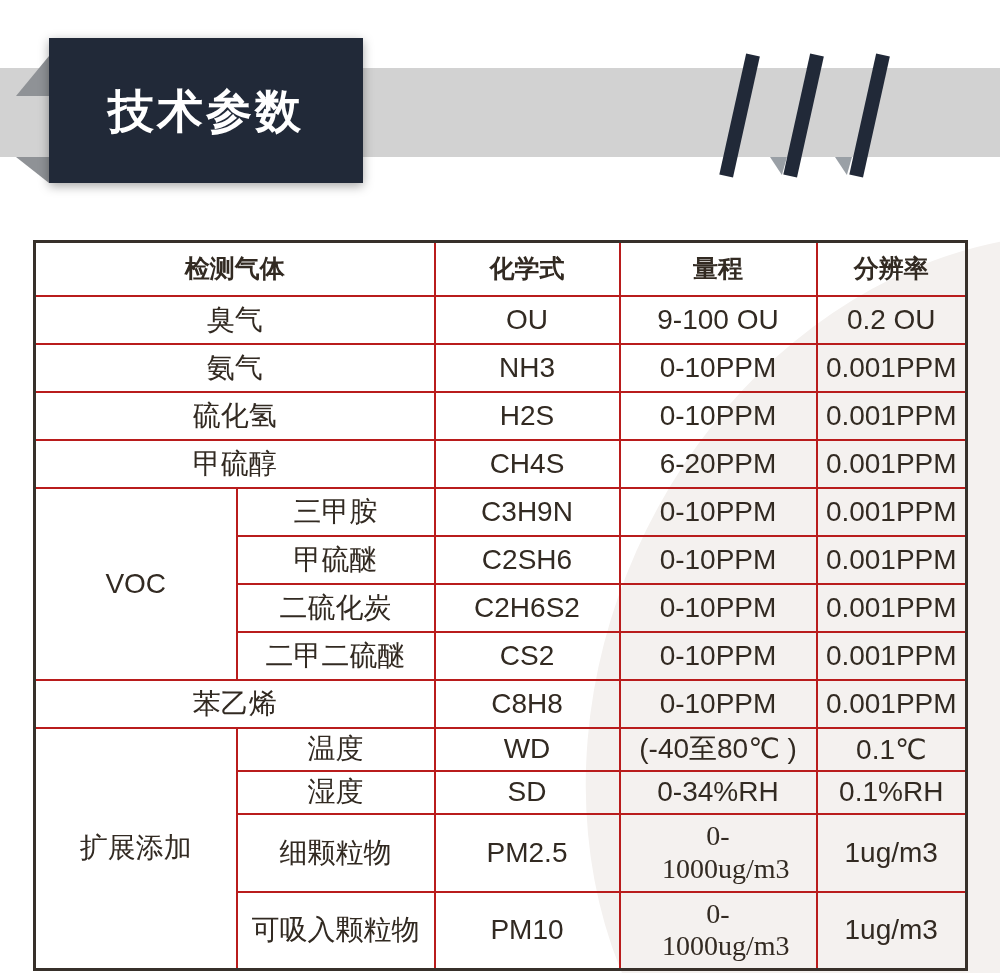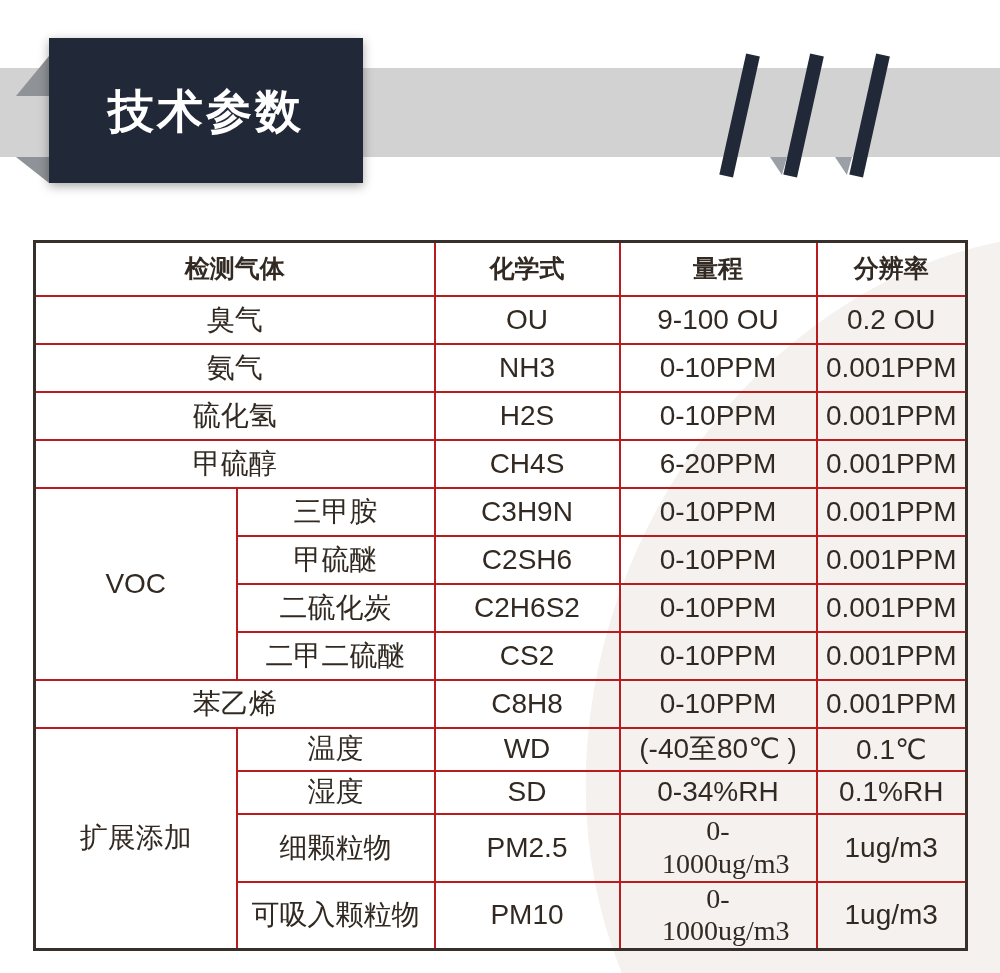--- a/index.html
+++ b/index.html
@@ -66,21 +66,21 @@
   }
   table.spec th, table.spec td {
     border:2px solid #b91c1c; text-align:center; vertical-align:middle;
     padding:0 4px; background:transparent; overflow:hidden;
   }
   table.spec th { font-size:25px; font-weight:700; }
   table.spec td { font-size:28px; font-weight:400;border-radius:13px; }
   tr.r-head { height:54px; }
   tr.r-std  { height:48px; }
   tr.r-sm   { height:43px; }
-  tr.r-lg   { height:68px; }
+  tr.r-lg   { height:78px; }
   .wrap-narrow { display:inline-block; max-width:112px; line-height:1.15;font-family:Liberation Serif, serif; }
 </style>
 </head>
 <body>
 
 <div class="page">
 
   <div class="swoosh"></div>
 
   <div class="stripe"></div>

